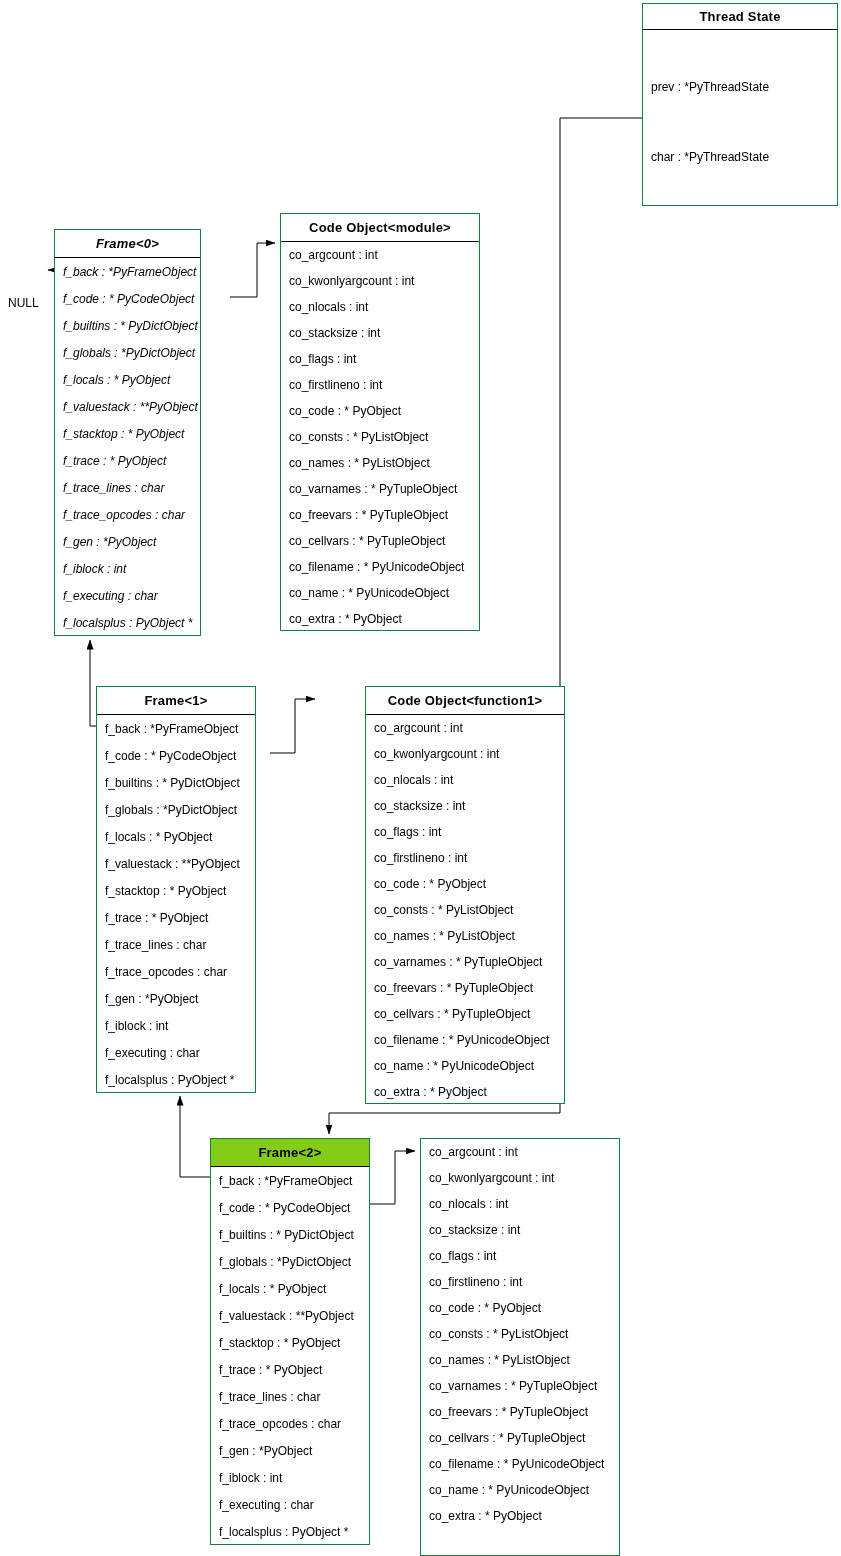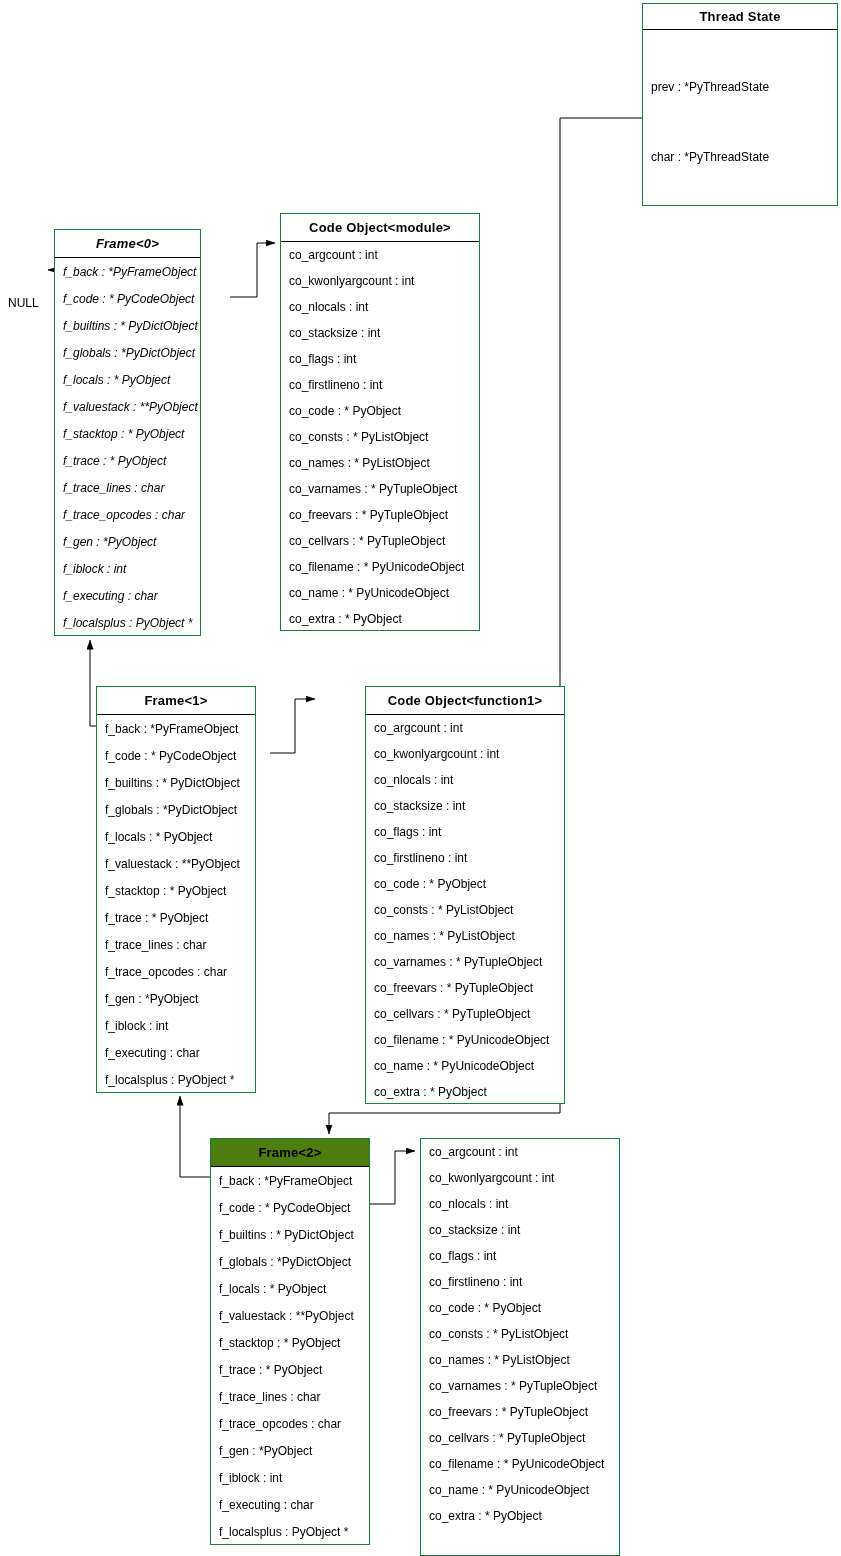--- a/index.html
+++ b/index.html
@@ -177,21 +177,21 @@
         <div class="box-row">co_varnames : * PyTupleObject</div>
         <div class="box-row">co_freevars : * PyTupleObject</div>
         <div class="box-row">co_cellvars : * PyTupleObject</div>
         <div class="box-row">co_filename : * PyUnicodeObject</div>
         <div class="box-row">co_name : * PyUnicodeObject</div>
         <div class="box-row">co_extra : * PyObject</div>
       </div>
   </div>
 
   <div class="box frame" id="frame-2">
-    <div class="box-header" style="background: #4d7c0f;">Frame&lt;2&gt;</div>
+    <div class="box-header" style="background: #84cc16;">Frame&lt;2&gt;</div>
     <div class="box-body">
         <div class="box-row">f_back : *PyFrameObject</div>
         <div class="box-row">f_code : * PyCodeObject</div>
         <div class="box-row">f_builtins : * PyDictObject</div>
         <div class="box-row">f_globals : *PyDictObject</div>
         <div class="box-row">f_locals : * PyObject</div>
         <div class="box-row">f_valuestack : **PyObject</div>
         <div class="box-row">f_stacktop : * PyObject</div>
         <div class="box-row">f_trace : * PyObject</div>
         <div class="box-row">f_trace_lines : char</div>

